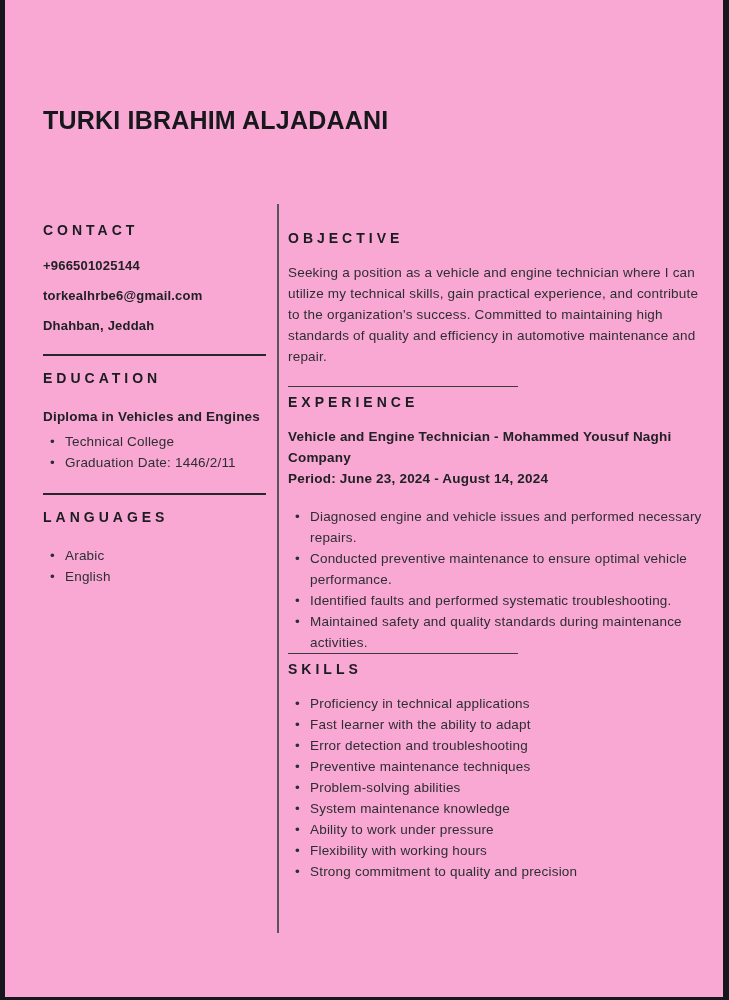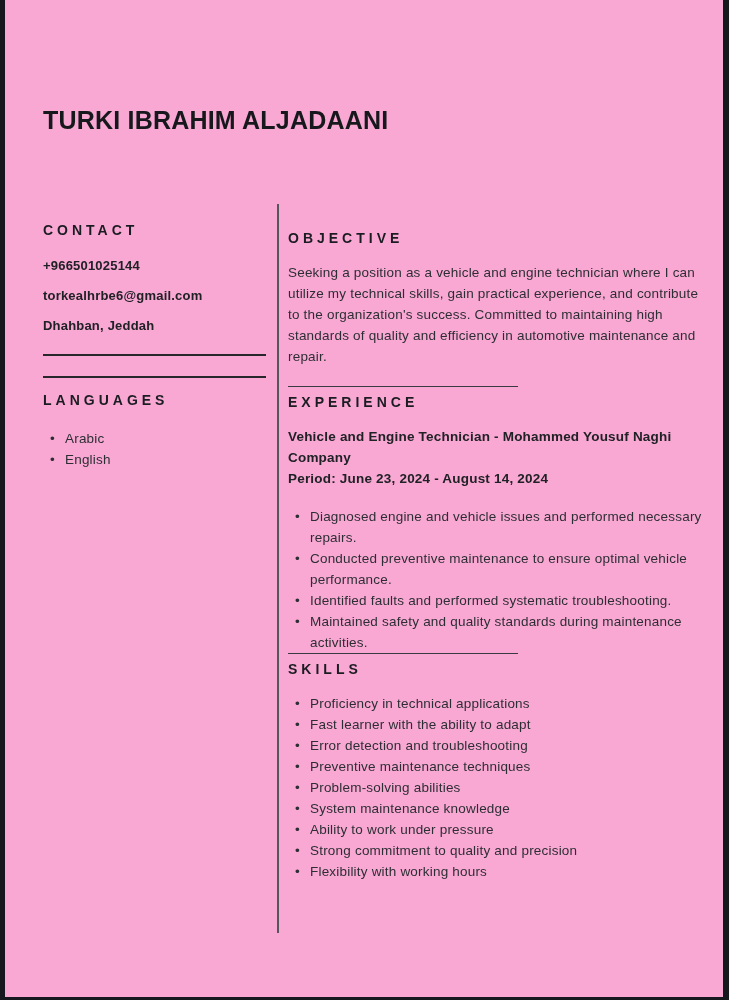--- a/index.html
+++ b/index.html
@@ -87,20 +87,28 @@
 
     <section>
       <h2 class="section-heading">CONTACT</h2>
       <p class="contact-line">+966501025144</p>
       <p class="contact-line">torkealhrbe6@gmail.com</p>
       <p class="contact-line">Dhahban, Jeddah</p>
     </section>
 
     <hr class="rule-left">
 
+    <section>
+      <h2 class="section-heading">EDUCATION</h2>
+      <p class="bold-line degree">Diploma in Vehicles and Engines</p>
+      <ul class="bullet-list">
+          <li>Technical College</li>
+          <li>Graduation Date: 1446/2/11</li>
+        </ul>
+    </section>
 
     <hr class="rule-left">
 
     <section>
       <h2 class="section-heading">LANGUAGES</h2>
       <ul class="bullet-list">
           <li>Arabic</li>
           <li>English</li>
         </ul>
     </section>
@@ -135,19 +143,19 @@
     <section>
       <h2 class="section-heading">SKILLS</h2>
       <ul class="bullet-list">
           <li>Proficiency in technical applications</li>
           <li>Fast learner with the ability to adapt</li>
           <li>Error detection and troubleshooting</li>
           <li>Preventive maintenance techniques</li>
           <li>Problem-solving abilities</li>
           <li>System maintenance knowledge</li>
           <li>Ability to work under pressure</li>
+          <li>Flexibility with working hours</li>
           <li>Strong commitment to quality and precision</li>
-          <li>Flexibility with working hours</li>
         </ul>
     </section>
 
   </div>
 </div>
 
 </body></html>

